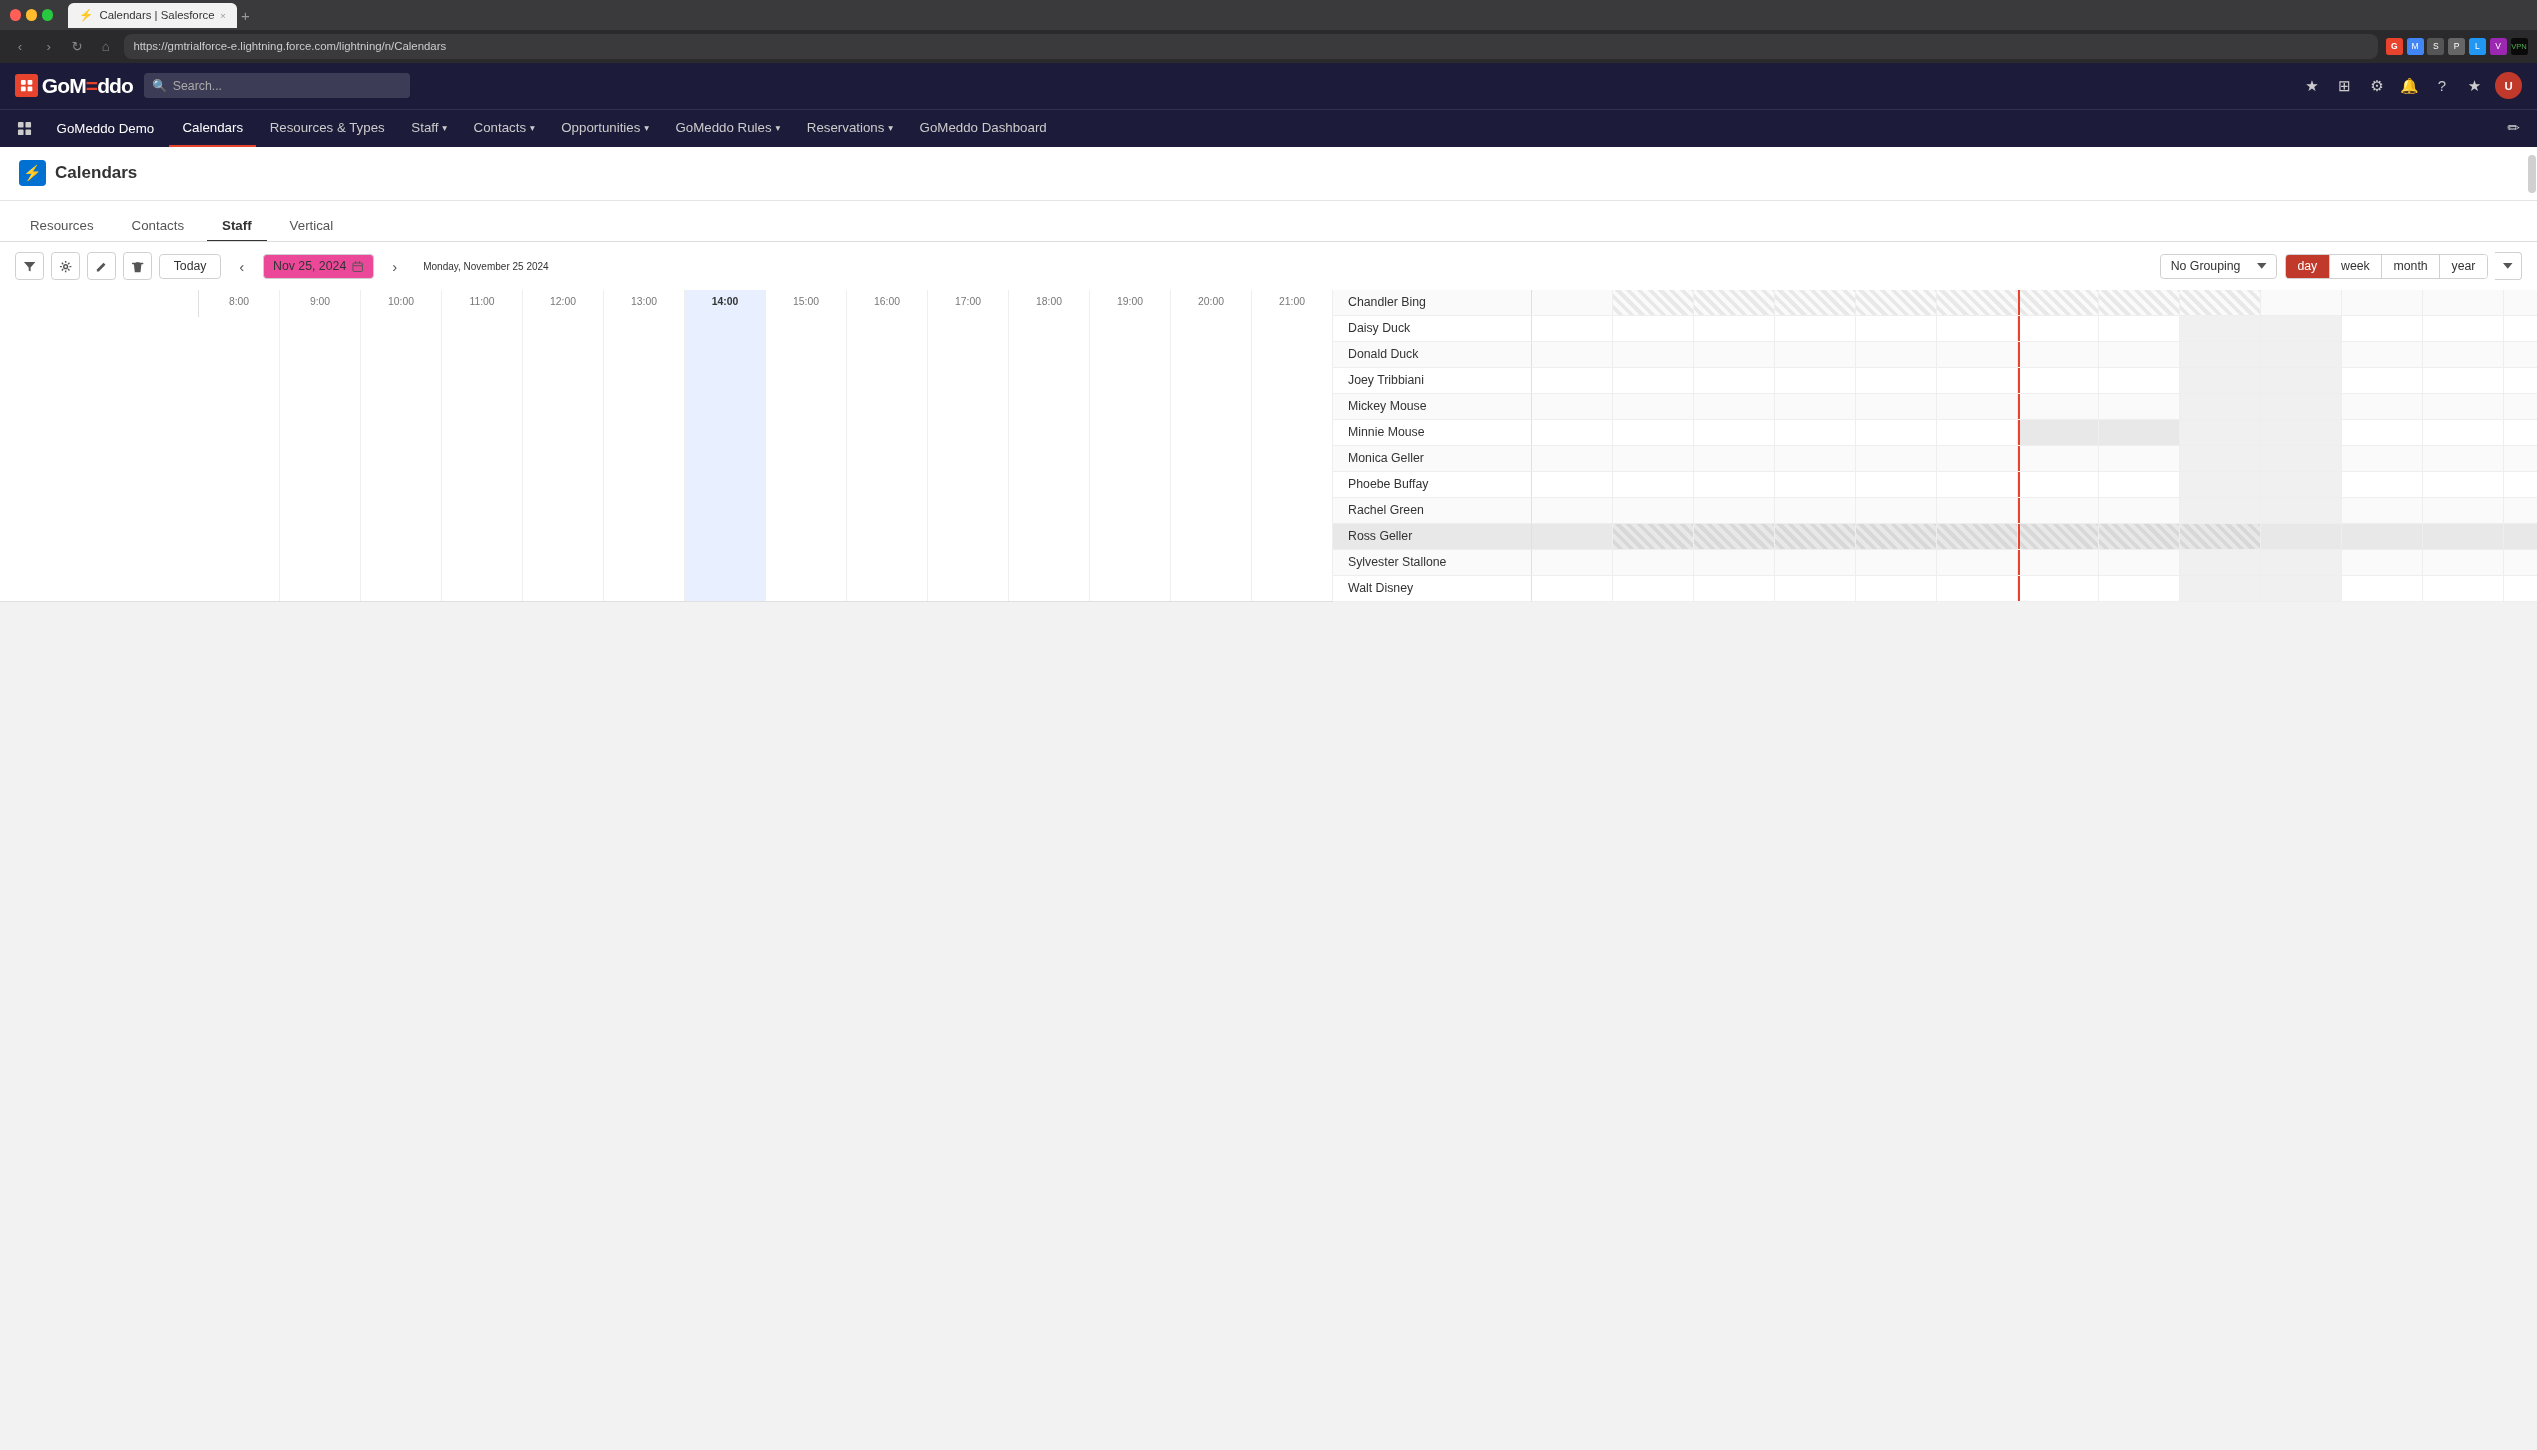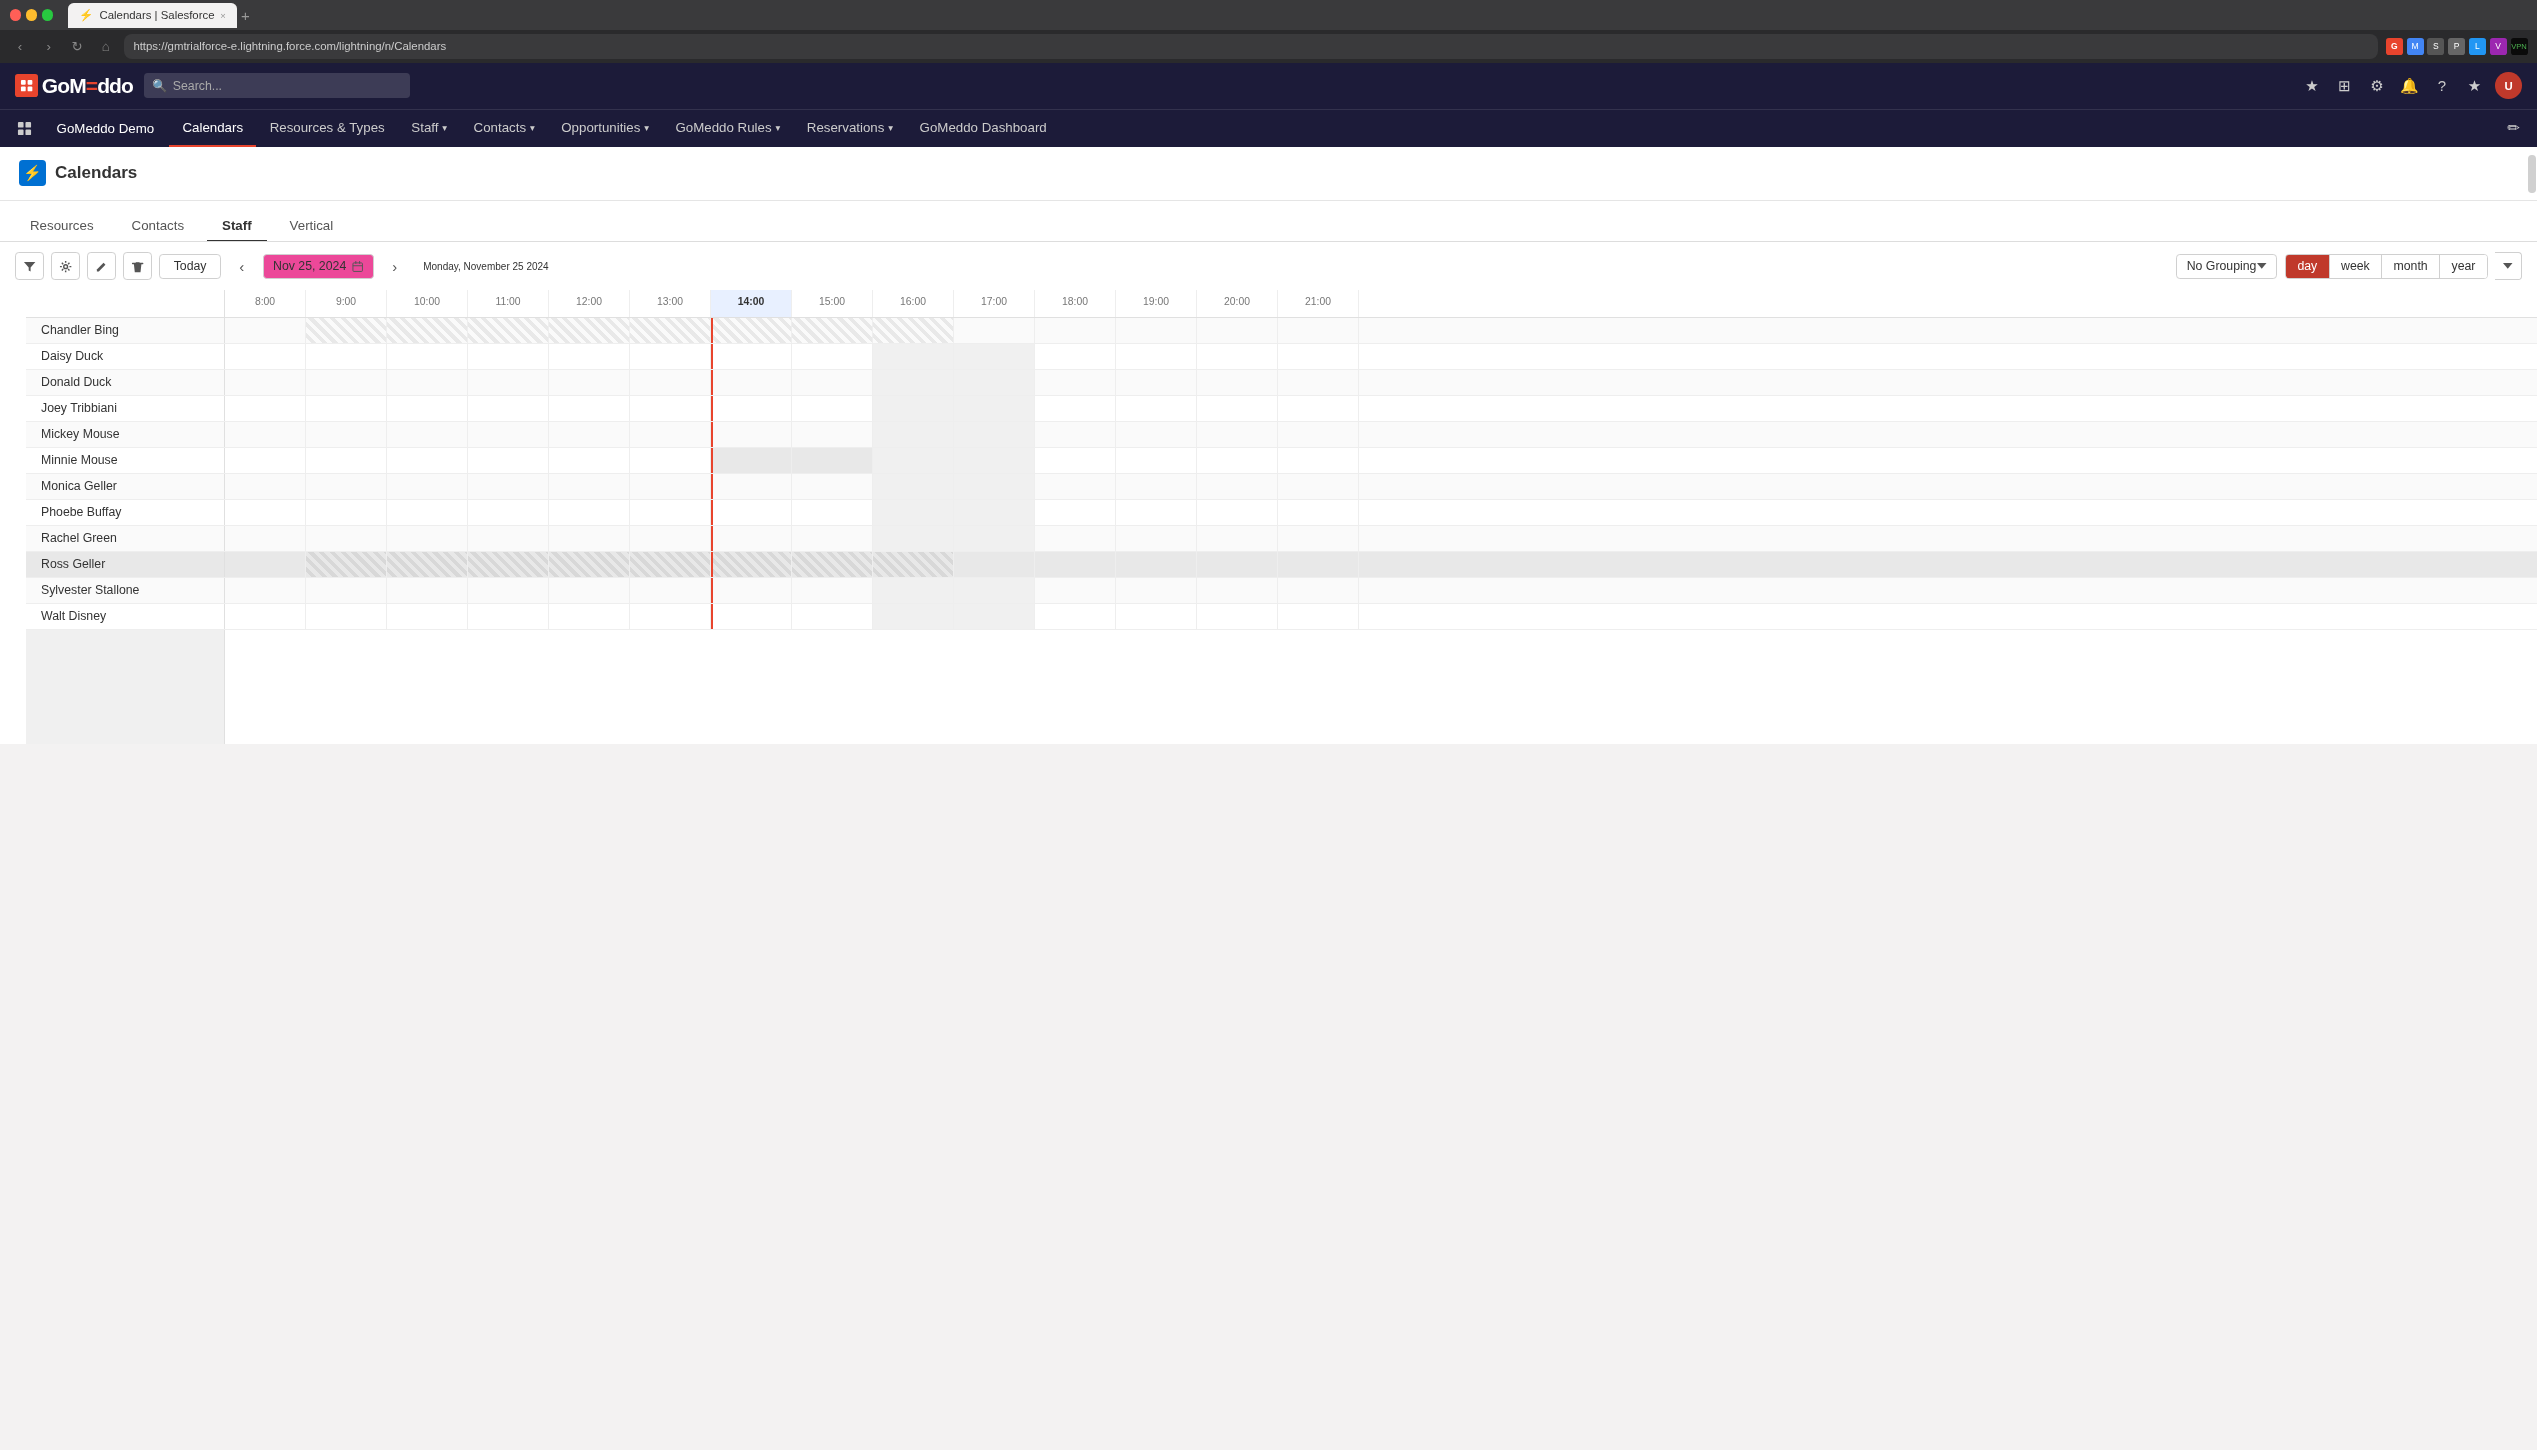--- a/index.html
+++ b/index.html
@@ -59,29 +59,29 @@
     
     .cal-toolbar { display: flex; align-items: center; padding: 9.5px 15px; gap: 7.6px; }
     .toolbar-icon-btn { width: 28.5px; height: 28.5px; border: 0.9px solid #d0d0d0; border-radius: 3.8px; background: white; display: flex; align-items: center; justify-content: center; cursor: pointer; color: #555; font-size: 13.3px; }
     .today-btn { border: 0.9px solid #d0d0d0; border-radius: 3.8px; background: white; padding: 4.7px 13.3px; font-size: 12.3px; cursor: pointer; color: #333; }
     .nav-arrow { width: 26.6px; height: 26.6px; border: none; background: none; cursor: pointer; color: #555; font-size: 15px; display: flex; align-items: center; justify-content: center; }
     .date-picker-btn { display: flex; align-items: center; gap: 5.7px; border: 0.9px solid #d0d0d0; border-radius: 3.8px; background: #ec4899; padding: 4.7px 9.5px; font-size: 12.3px; cursor: pointer; color: #333; }
     .cal-date-display { font-size: 10px; font-weight: 500; color: #333; margin: 0 7.6px; }
     .toolbar-spacer { flex: 1; }
     
     
-    .grouping-btn { display: flex; align-items: center; gap: 1px; border: 0.9px solid #d0d0d0; border-radius: 3.8px; background: white; padding: 4.7px 9.5px; font-size: 12.3px; cursor: pointer; color: #333; }
+    .grouping-btn { display: flex; align-items: center; gap: 17px; border: 0.9px solid #d0d0d0; border-radius: 3.8px; background: white; padding: 4.7px 9.5px; font-size: 12.3px; cursor: pointer; color: #333; }
     .view-btn-group { display: flex; border: 0.9px solid #d0d0d0; border-radius: 3.8px; overflow: hidden; }
     .view-btn { padding: 4.7px 11.4px; font-size: 12.3px; cursor: pointer; background: white; border: none; border-right: 0.9px solid #d0d0d0; color: #333; }
     .view-btn:last-child { border-right: none; }
     .view-btn.active { background: #c0392b; color: white; }
     .view-more-btn { width: 26.6px; height: 28.5px; border: 0.9px solid #d0d0d0; border-left: none; border-radius: 0 3.8px 3.8px 0; background: white; cursor: pointer; display: flex; align-items: center; justify-content: center; color: #555; font-size: 11.4px; }
 
     
-    .cal-grid { display: flex; flex-direction: column; overflow: hidden; margin-left: 26px; }
+    .cal-grid { display: flex; flex-direction: row; overflow: hidden; }
     .cal-header-row { display: flex; border-bottom: 0.9px solid #e0e0e0; }
     .cal-label-col { width: 199px; flex-shrink: 0; border-right: 0.9px solid #e0e0e0; background: white; }
     .cal-times { display: flex; flex: 1; overflow: hidden; }
     .cal-time-cell { flex: 0 0 81px; text-align: center; font-size: 10.4px; color: #777; padding: 5.7px 0; border-right: 0.9px solid #eee; background: white; }
     .cal-time-cell.highlight { background: #e8f0ff; font-weight: 600; color: #333; }
 
     
     .cal-body { display: flex; flex-direction: column; }
     .cal-row { display: flex; border-bottom: 0.9px solid #eee; height: 26px; }
     .cal-row:nth-child(odd) { background: #fafafa; }

